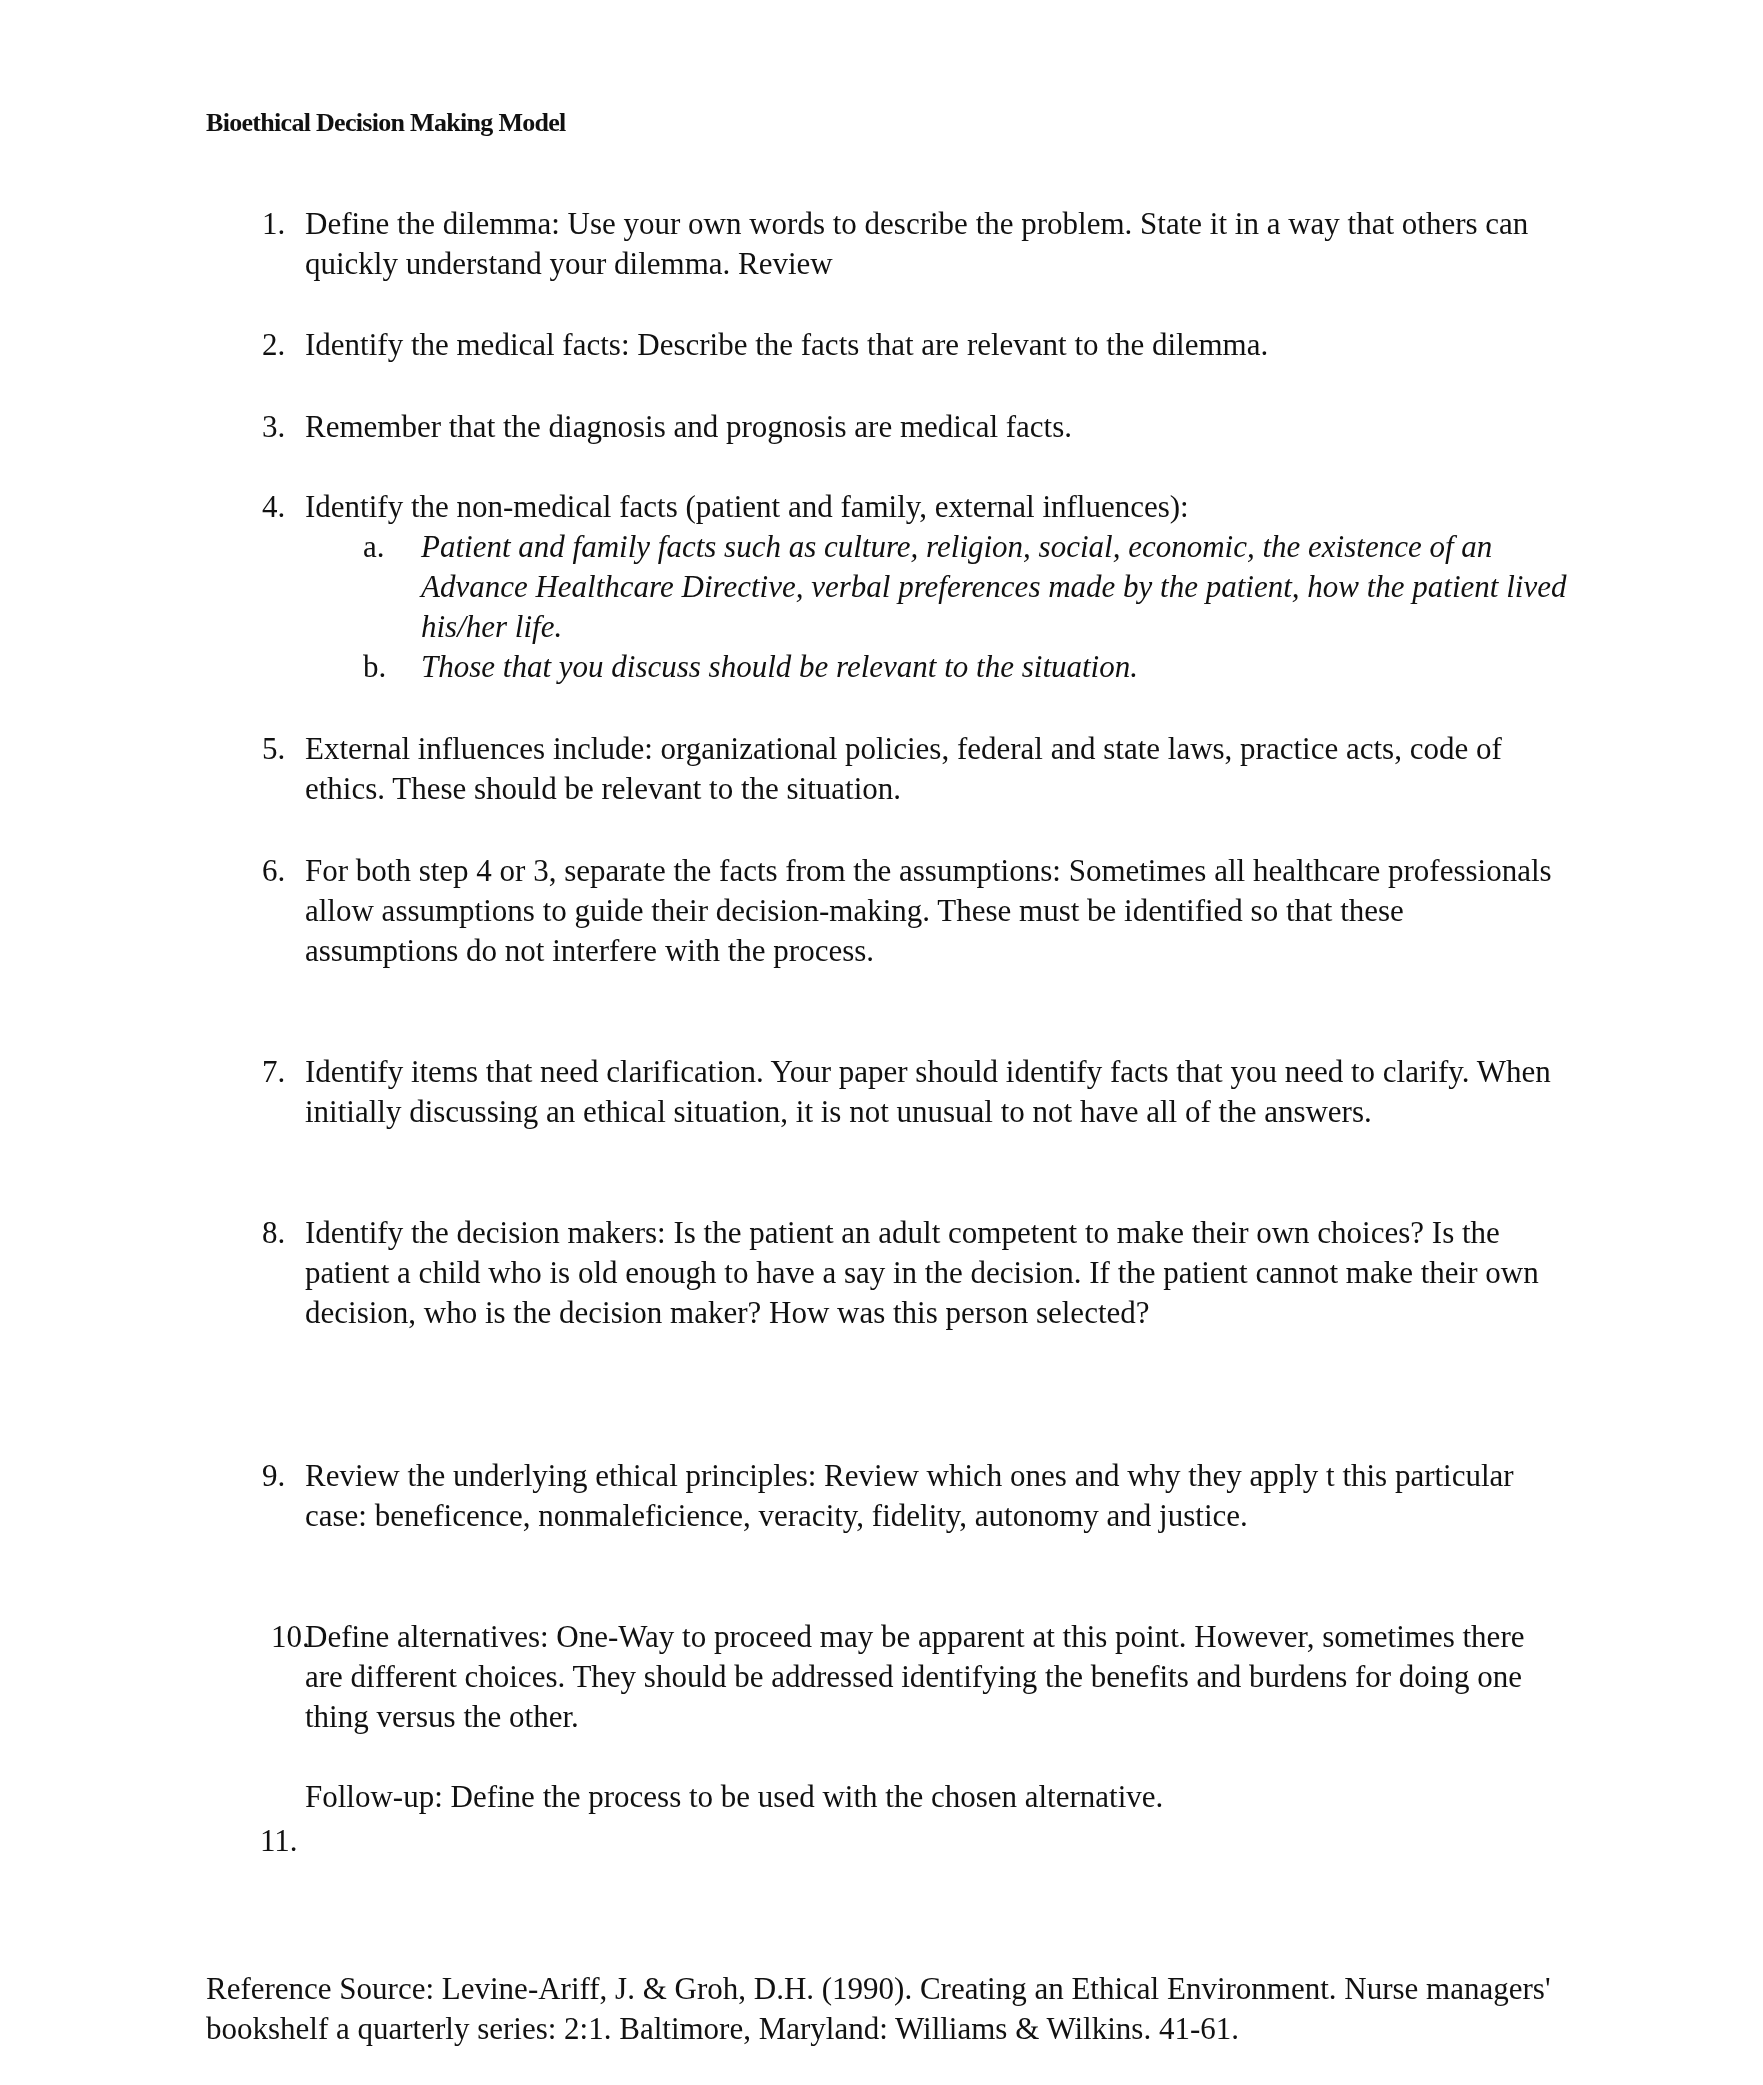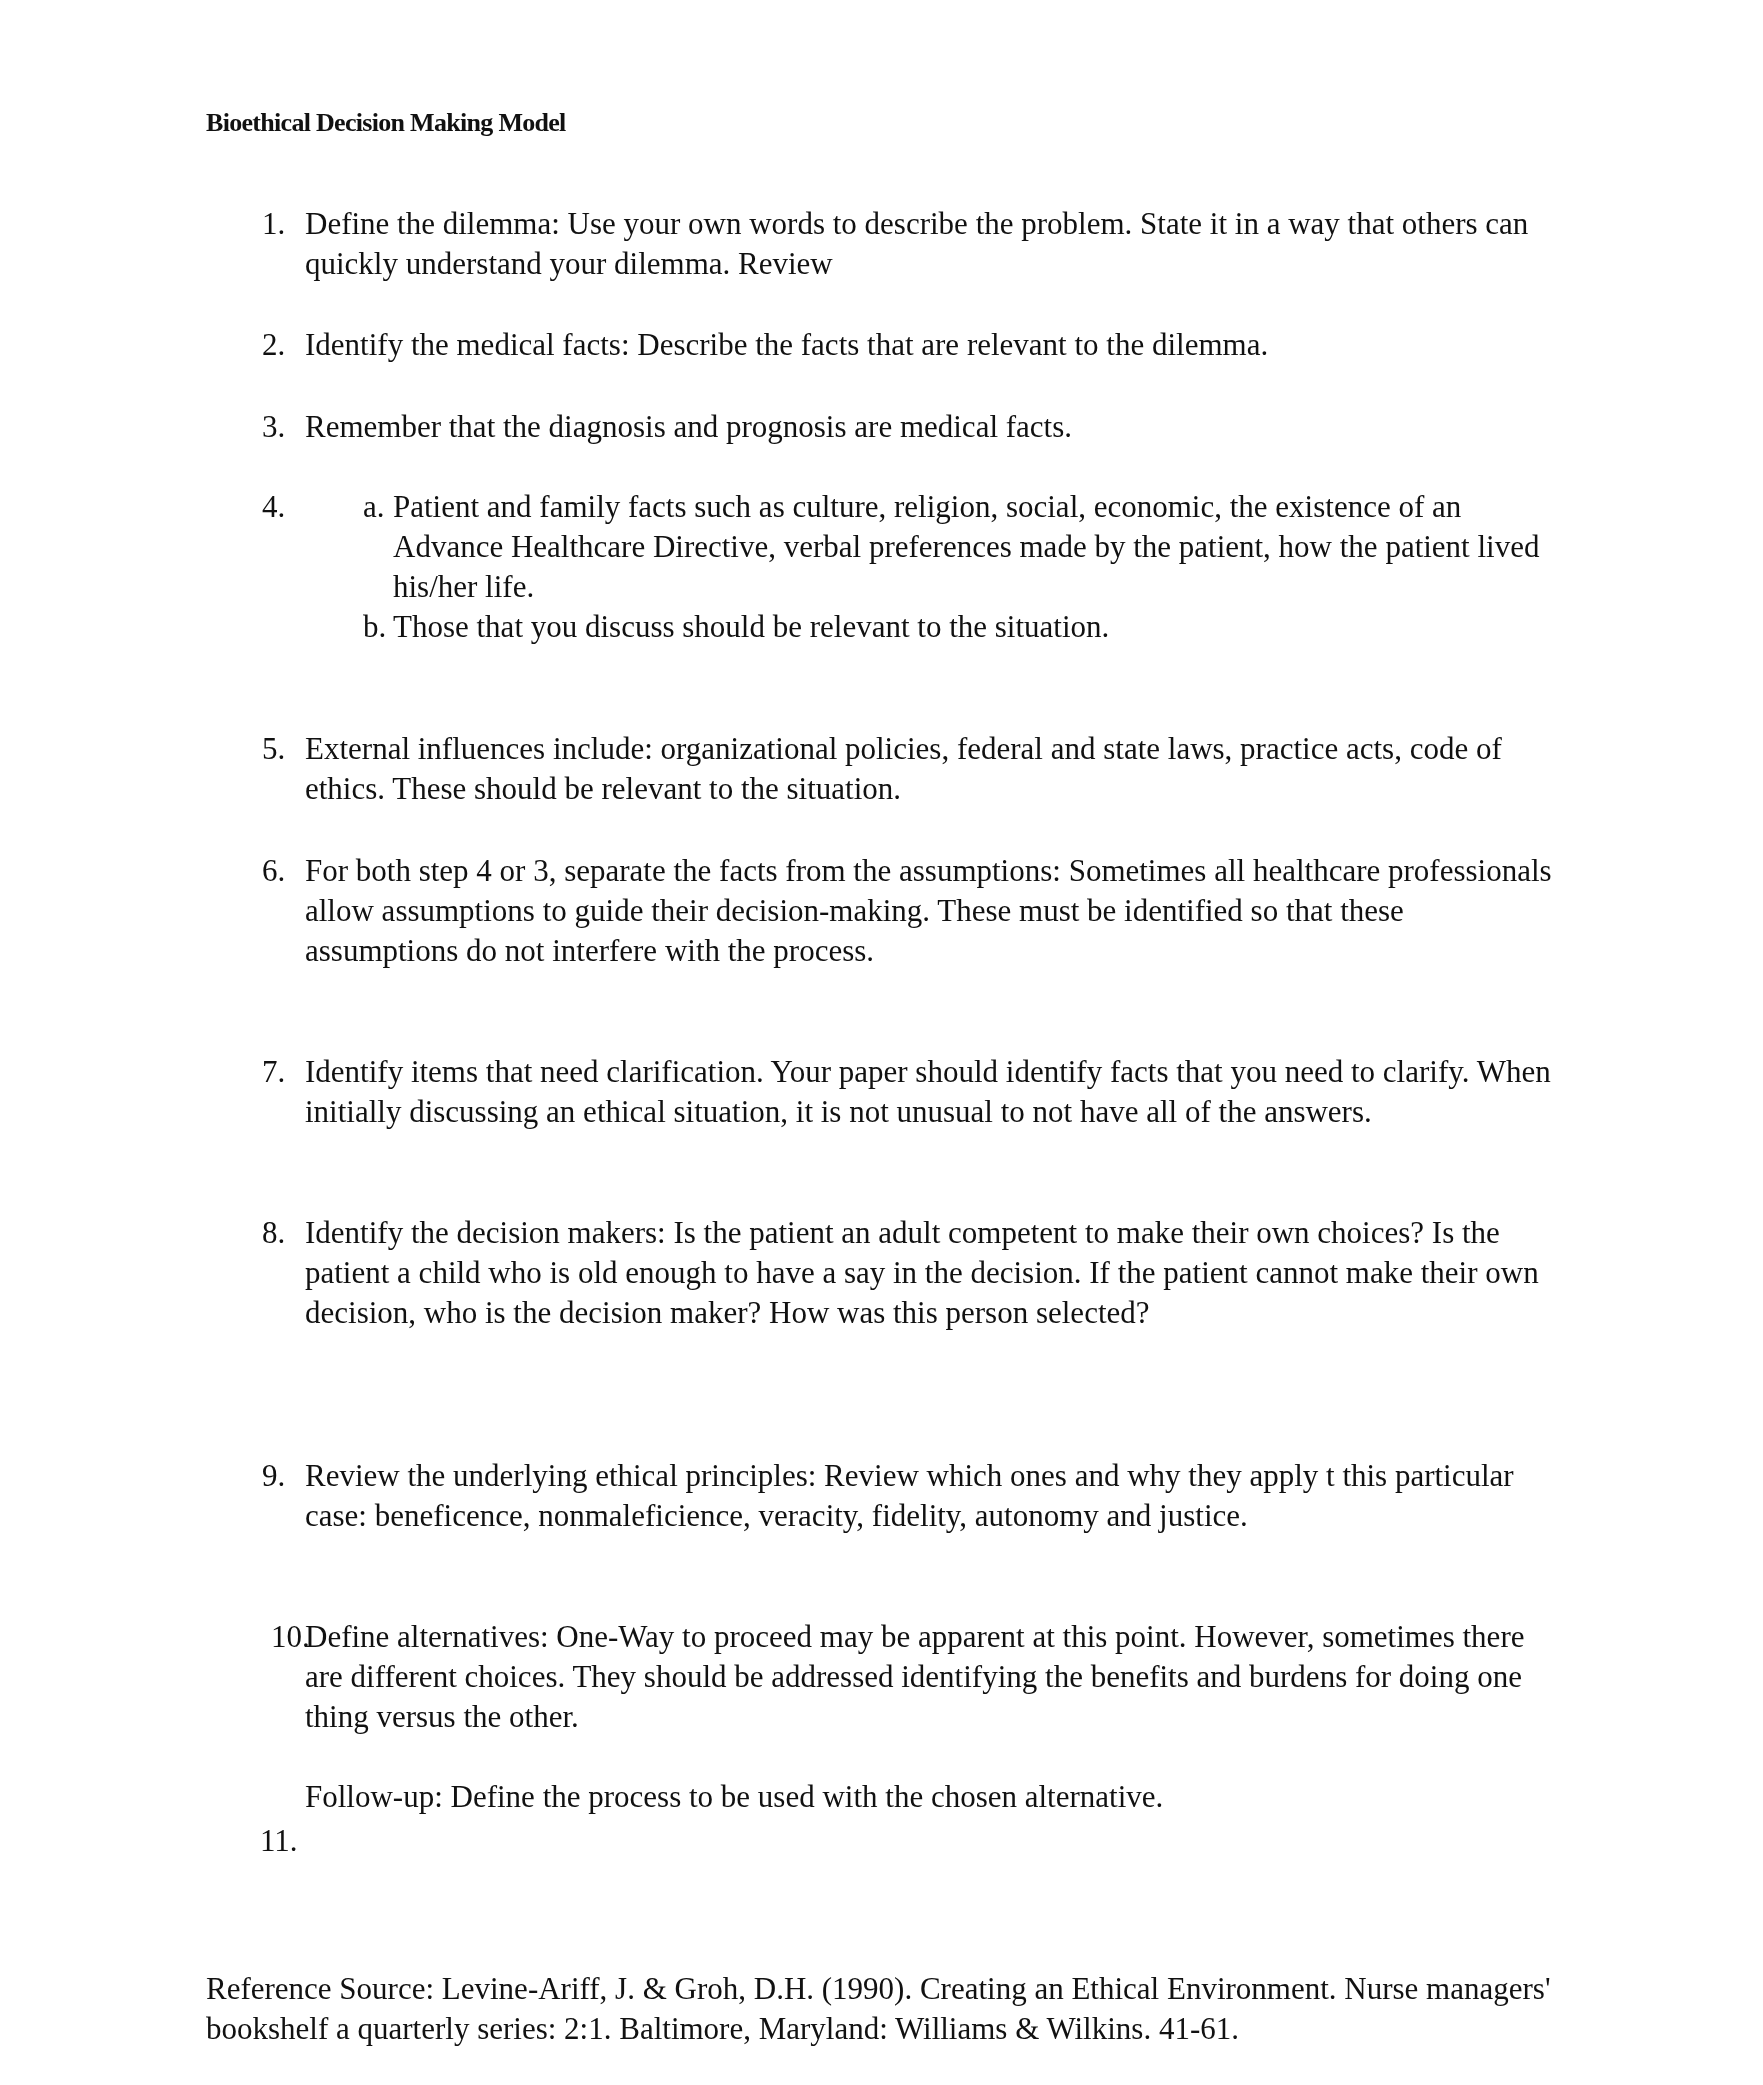--- a/index.html
+++ b/index.html
@@ -3,21 +3,21 @@
 <meta charset="utf-8">
 <style>
   html, body { margin:0; padding:0; background:#ffffff; }
   body { width:1763px; height:2086px; position:relative; overflow:hidden; color:#111111; }
   .title { position:absolute; left:206px; top:108px; font-family:Liberation Serif, serif; font-weight:bold; font-size:26px; letter-spacing:-0.7px; }
   .item { position:absolute; left:0; width:1763px; font-family:"Liberation Serif", serif; font-size:31px; line-height:40px; }
   .num { position:absolute; left:260px; top:0; }
   .text { position:absolute; left:305px; width:1255px; top:0; }
   .sub { position:relative; }
   .sub .letter { position:absolute; left:58px; }
-  .sub .stext { margin-left:88px; display:block; width:1148px; }
+  .sub .stext { margin-left:116px; display:block; width:1148px;font-style:italic; }
   .ref { position:absolute; left:206px; top:1941px; width:1387px; font-family:"Liberation Serif", serif; font-size:31px; line-height:40px;margin-top:28px; }
 </style>
 </head>
 <body>
 
 <div class="title">Bioethical Decision Making Model</div>
 
 <div class="item" style="top:204px">
   <span class="num" style="left: 262px;">1.</span>
   <span class="text">Define the dilemma: Use your own words to describe the problem. State it in a way that others can quickly understand your dilemma. Review</span>
@@ -29,20 +29,21 @@
 </div>
 
 <div class="item" style="top:407px">
   <span class="num" style="left: 262px;">3.</span>
   <span class="text">Remember that the diagnosis and prognosis are medical facts.</span>
 </div>
 
 <div class="item" style="top:487px">
   <span class="num" style="left: 262px;">4.</span>
   <div class="text">
+    <div>Identify the non-medical facts (patient and family, external influences):</div>
     <div class="sub">
       <span class="letter">a.</span>
       <span class="stext">Patient and family facts such as culture, religion, social, economic, the existence of an Advance Healthcare Directive, verbal preferences made by the patient, how the patient lived his/her life.</span>
     </div>
     <div class="sub">
       <span class="letter">b.</span>
       <span class="stext">Those that you discuss should be relevant to the situation.</span>
     </div>
   </div>
 </div>

